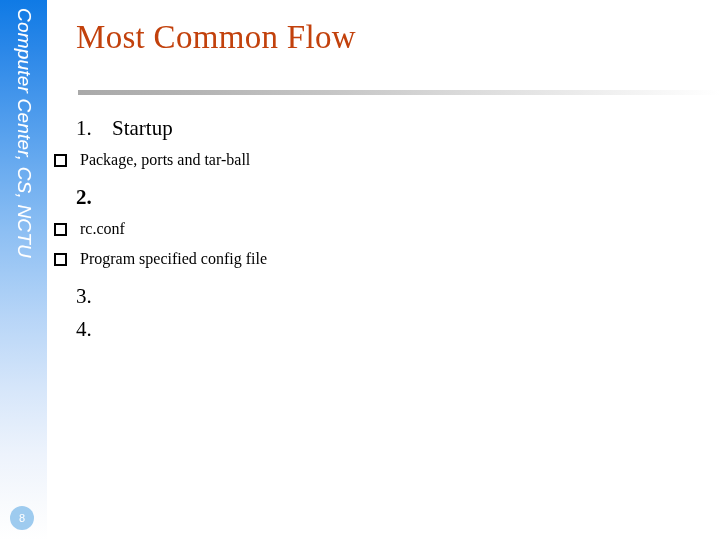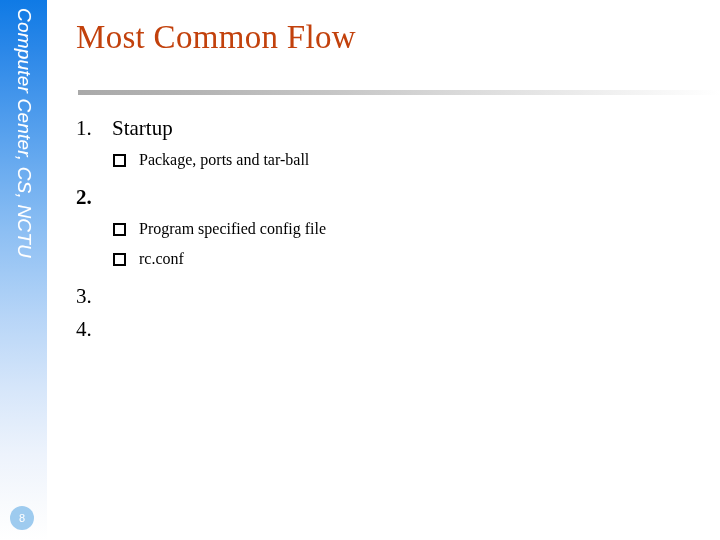--- a/index.html
+++ b/index.html
@@ -127,21 +127,21 @@
   .lvl1.bold,
   .lvl1.bold .num {
     font-weight: bold;
   }
 
   .lvl2 {
     position: relative;
     display: flex;
     align-items: baseline;
     height: 30px;
-    padding-left: 113px;
+    padding-left: 54px;
     color: #000000;
     font-family: "Liberation Serif", "DejaVu Serif", serif;
     font-size: 16px;
     line-height: 30px;
   }
   .lvl2 .sqbullet {
     flex: 0 0 26px;
     width: 26px;
     position: relative;
     top: -1px;
@@ -183,25 +183,25 @@
       <span class="txt">Package, ports and tar-ball</span>
     </div>
 
     <div class="gap-sm"></div>
 
     <div class="lvl1 bold">
       <span class="num">2.</span>
     </div>
     <div class="lvl2">
       <span class="sqbullet"><span class="sq"></span></span>
-      <span class="txt">Program specified config file</span>
+      <span class="txt">rc.conf</span>
     </div>
     <div class="lvl2">
       <span class="sqbullet"><span class="sq"></span></span>
-      <span class="txt">rc.conf</span>
+      <span class="txt">Program specified config file</span>
     </div>
 
     <div class="gap-sm"></div>
 
     <div class="lvl1">
       <span class="num">3.</span>
     </div>
 
     <div class="lvl1">
       <span class="num">4.</span>

